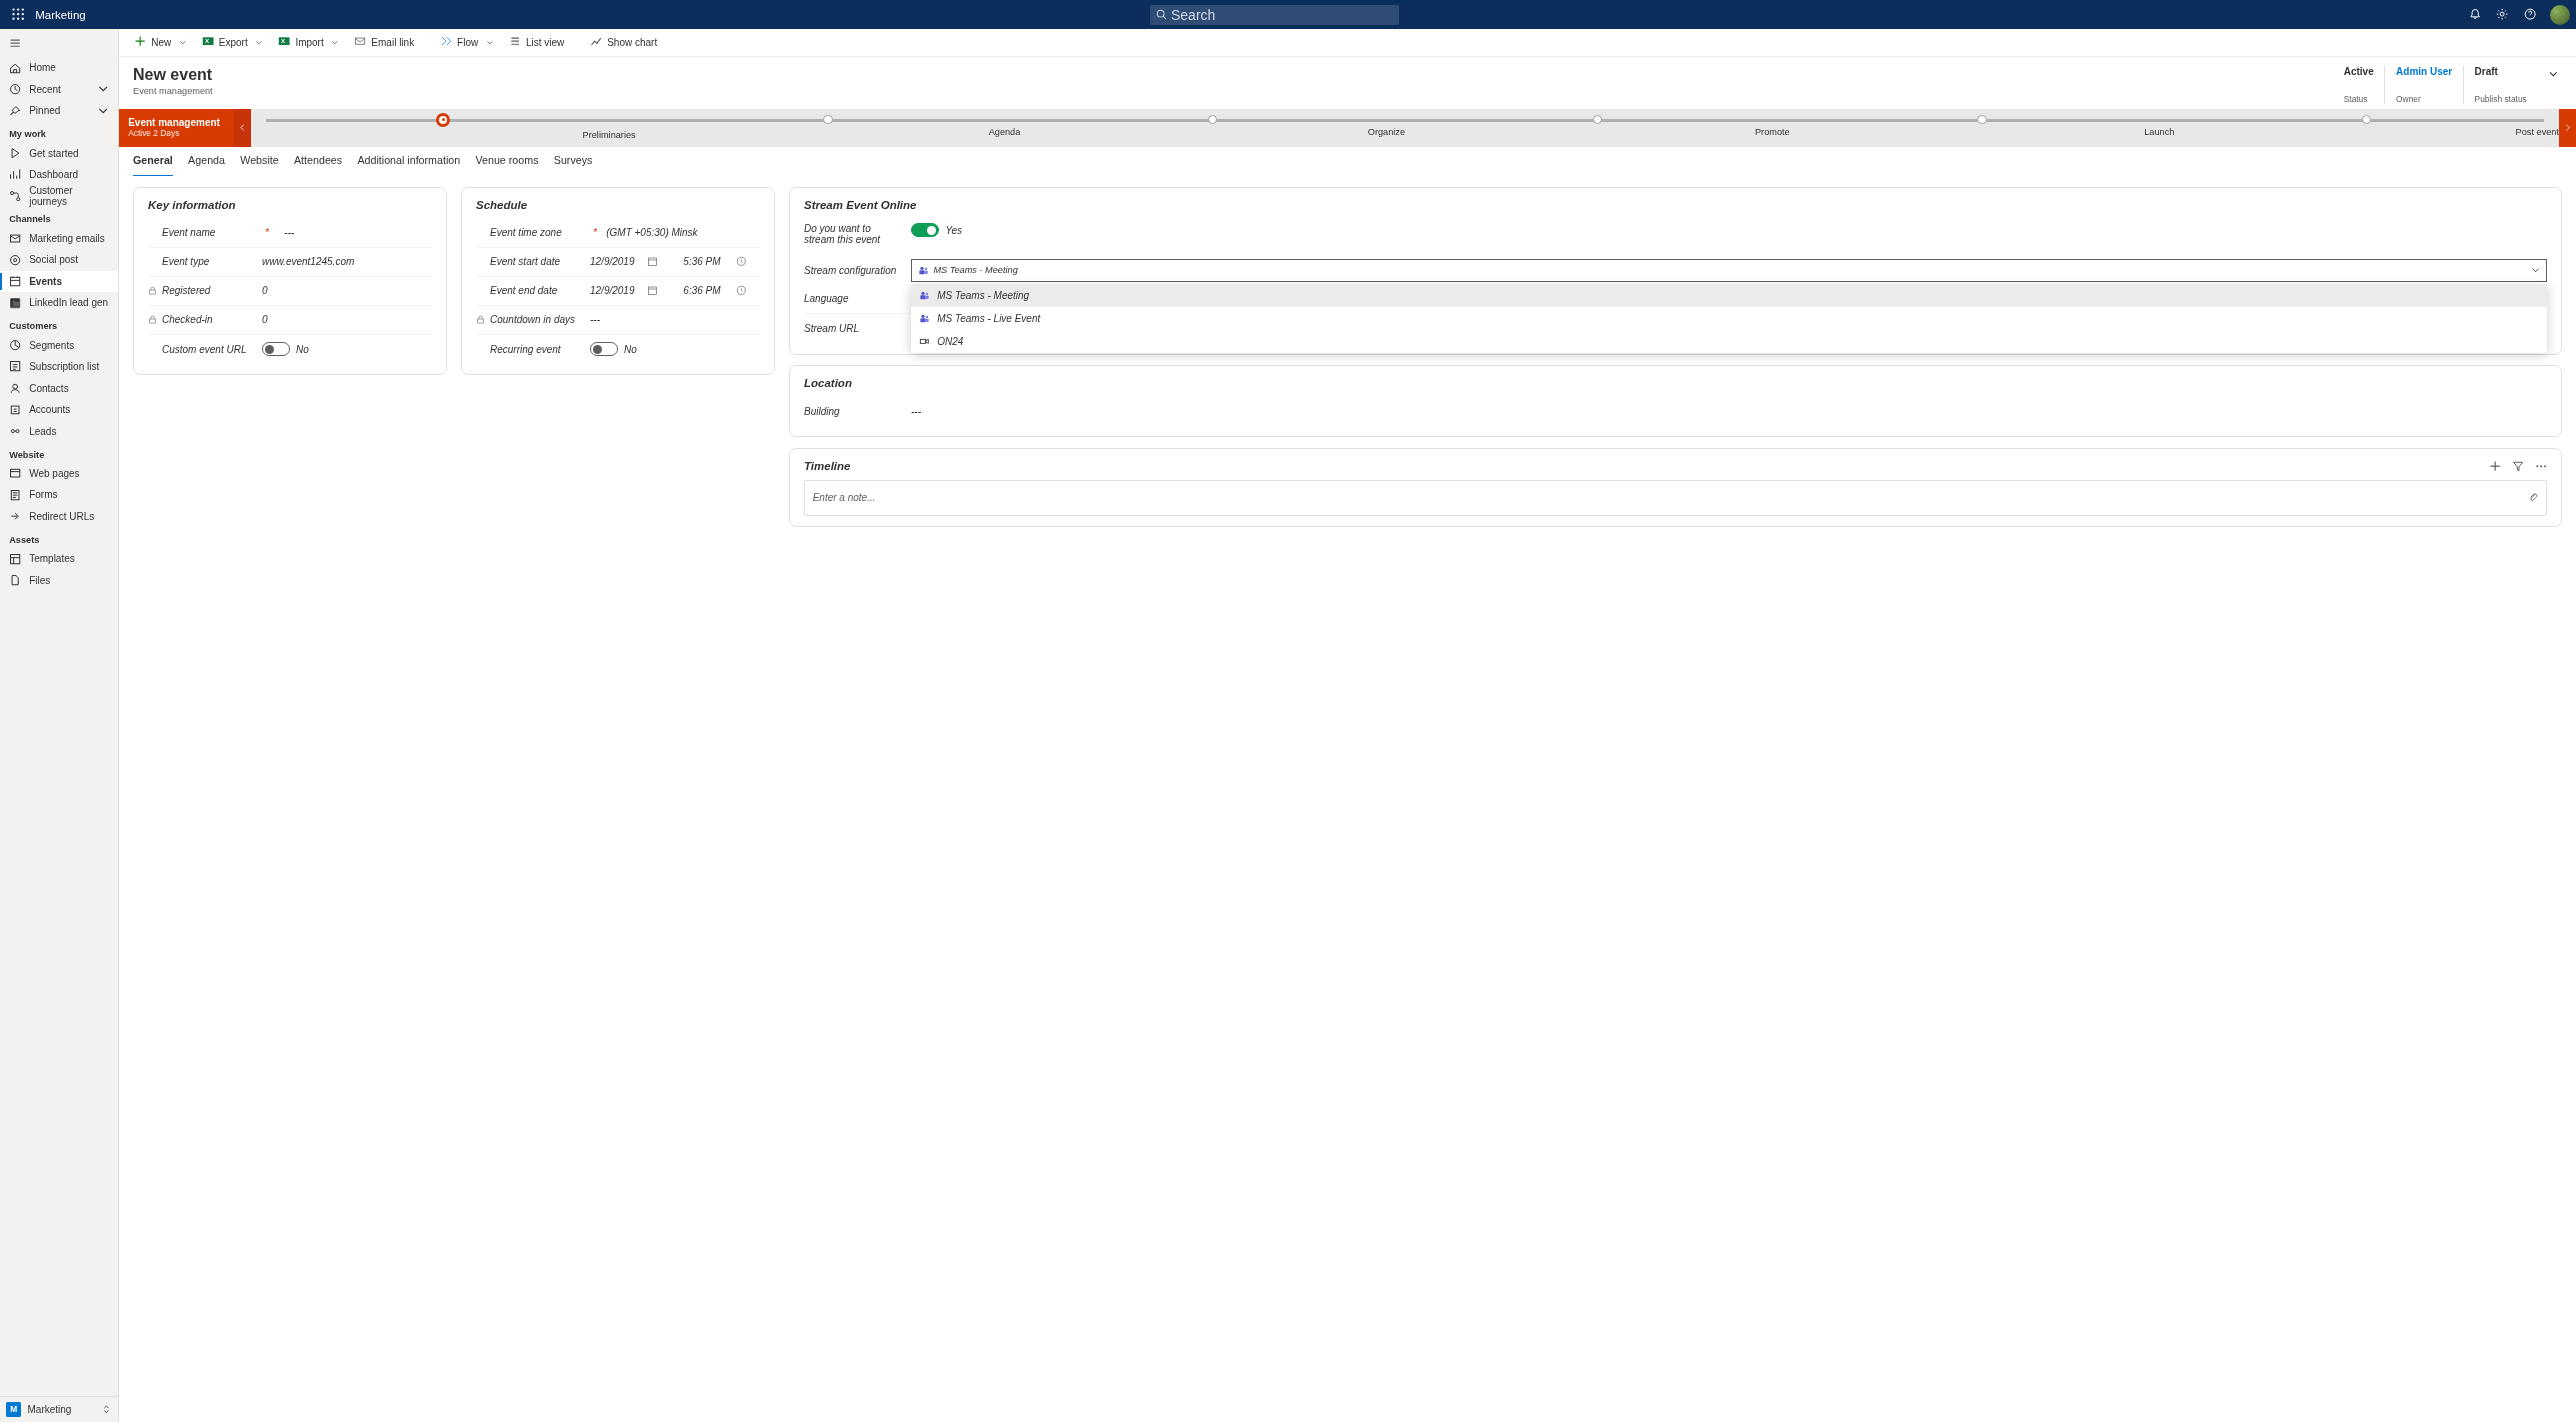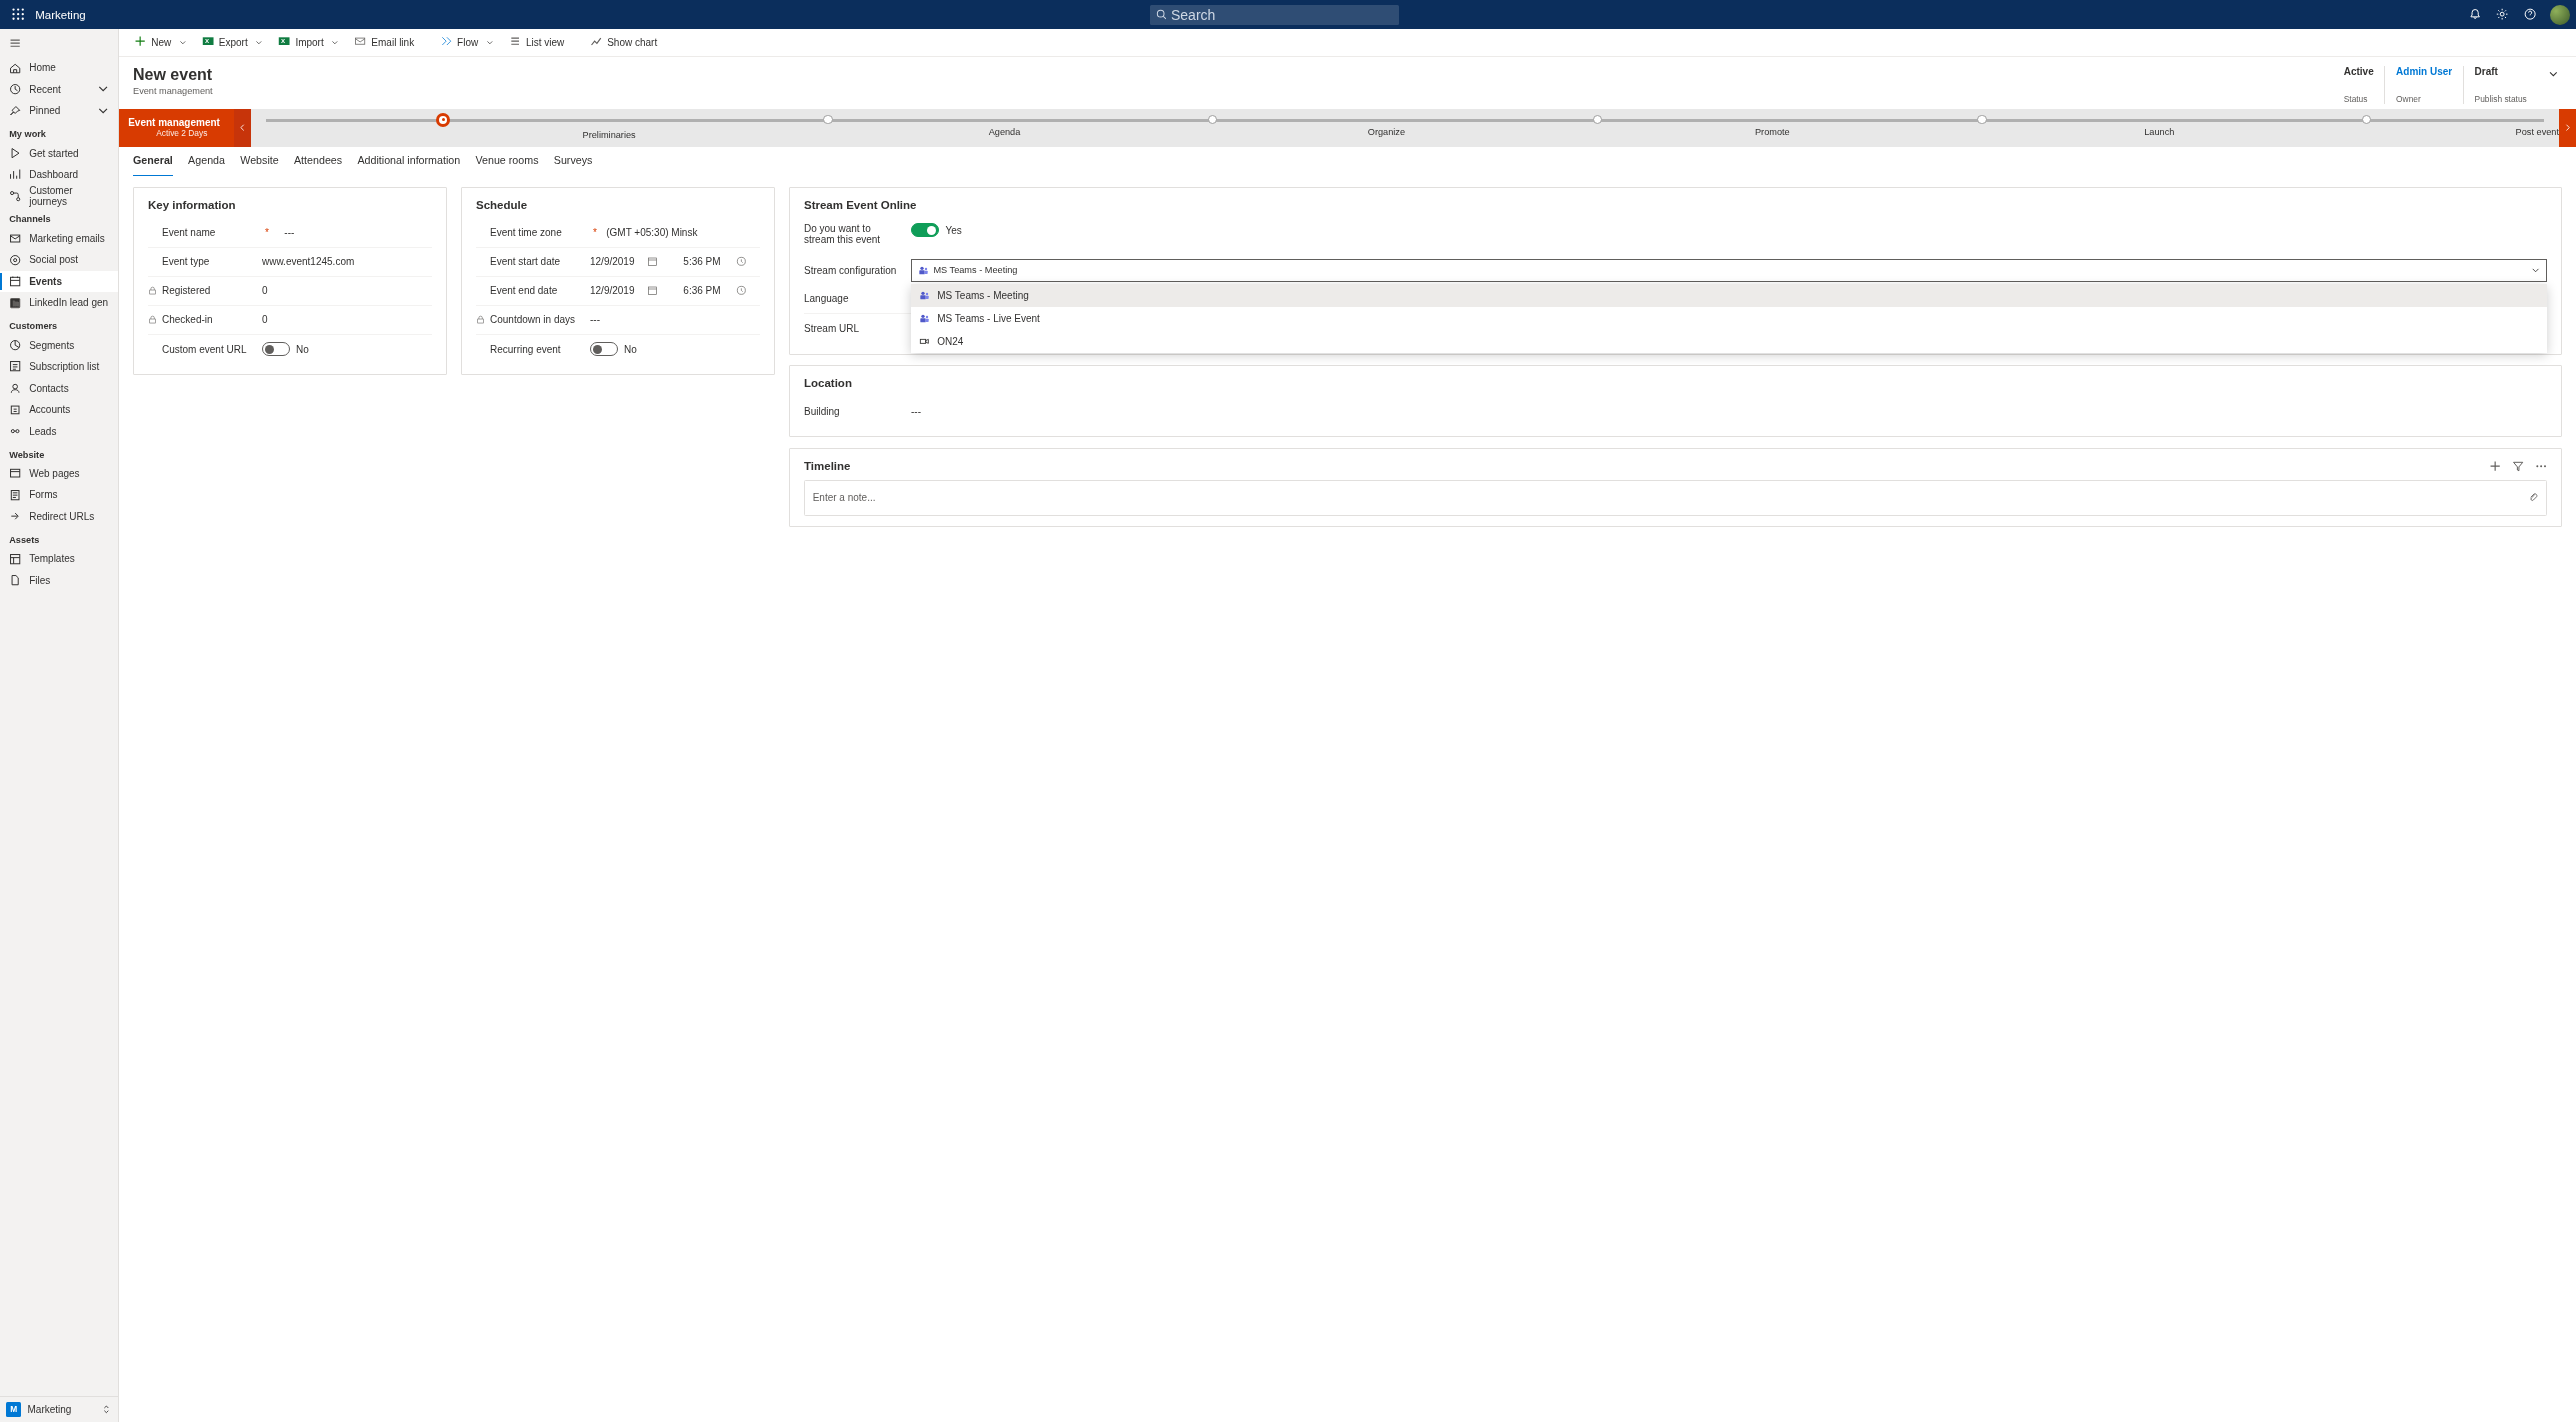--- a/index.html
+++ b/index.html
@@ -54,21 +54,21 @@
 .hdr-field:first-child { border-left:none; }
 .hdr-value { font-size:10px; font-weight:600; }
 .hdr-value.link { color:#0078d4; }
 .hdr-label { font-size:8.4px; color:#605e5c; margin-top:17px; }
 .hdr-expand { margin-left:7.7px; cursor:pointer; padding:3.1px; }
 
 
 .processbar { display:flex; height:38px; margin:0; background:#e8e8e8; position:relative; }
 .process-current { background:#d83b01; color:#fff; width:115px; padding:6.1px 9.2px; position:relative; display:flex; flex-direction:column; justify-content:center; }
 .process-current-title { font-size:10px; font-weight:600; }
-.process-current-sub { font-size:8.4px; opacity:0.9;margin-left:28px; }
+.process-current-sub { font-size:8.4px; opacity:0.9; }
 .process-back { width:17px; background:#c7340a; display:flex; align-items:center; justify-content:center; color:#fff; cursor:pointer; }
 .process-stages { flex:1; display:flex; position:relative; }
 .process-line { position:absolute; left:15.3px; right:15.3px; top:10.7px; height:2.3px; background:#b0b0b0; }
 .process-stage { flex:1; text-align:right; position:relative; cursor:pointer; }
 .process-dot { width:9.2px; height:9.2px; border-radius:50%; background:#fff; border:1.5px solid #9e9e9e; margin:6.1px auto 3.1px; position:relative; z-index:1; }
 .process-dot.active { width:14px; height:14px; border:3.8px solid #d83b01; background:#fff; margin-top:3.8px; }
 .process-dot.active::after { content:''; position:absolute; inset:2.3px; background:#d83b01; border-radius:50%; }
 .process-stage-label { font-size:9.2px; color:#323130; }
 .process-next { width:17px; background:#d83b01; display:flex; align-items:center; justify-content:center; color:#fff; cursor:pointer; }
 
@@ -77,21 +77,21 @@
 .tab { font-size:10.7px; padding-bottom:9px; cursor:pointer; color:#323130; }
 .tab.active { font-weight:600; border-bottom:1.5px solid #0078d4; }
 
 
 .content { flex:1; overflow:auto; padding:10.7px 14px; display:flex; gap:14px; align-items:flex-start; }
 .col { display:flex; flex-direction:column; gap:10.7px; }
 .col-1 { width:314px; }
 .col-2 { width:314px; }
 .col-3 { flex:1; min-width:291px; }
 
-.card { border:0.8px solid #e1dfdd; border-radius:1px; padding:10.7px 14px; }
+.card { border:0.8px solid #e1dfdd; border-radius:7px; padding:10.7px 14px;font-style:italic; }
 .card-title { font-size:11.5px; font-weight:600; margin-bottom:7.7px; }
 
 .field-row { display:flex; align-items:center; min-height:29px; border-bottom:0.8px solid #f3f2f1; }
 .field-row:last-child { border-bottom:none; }
 .field-lock { width:14px; color:#605e5c; display:flex; align-items:center; }
 .field-lock svg { width:9.2px; height:9.2px; }
 .field-label { width:100px; font-size:10px; color:#323130; display:flex; align-items:center; }
 .field-req { color:#d83b01; margin-left:3.1px; }
 .field-value { flex:1; font-size:10px; color:#323130; }
 

